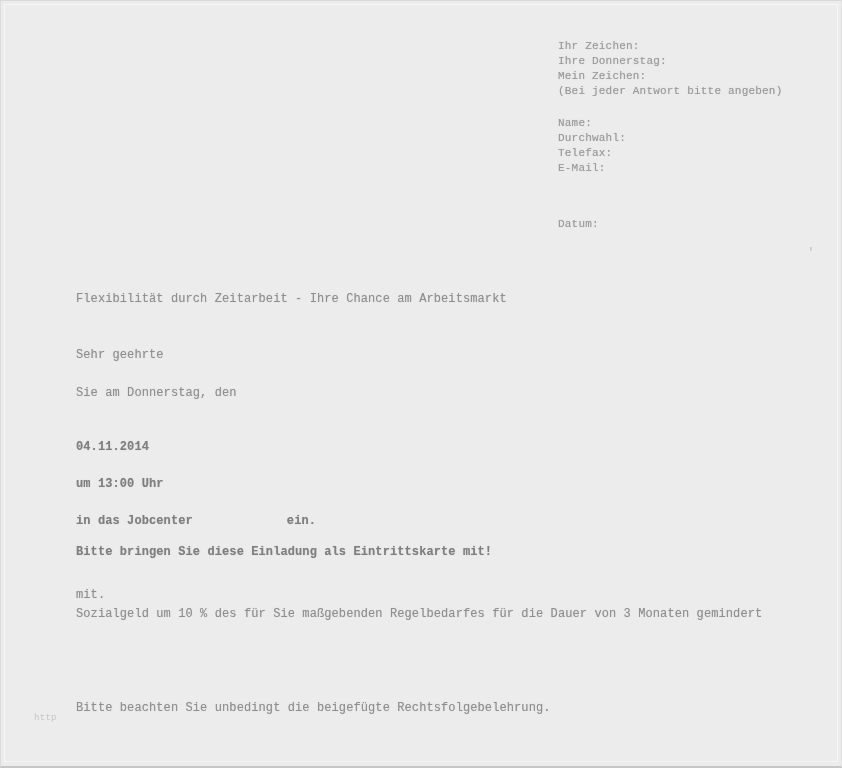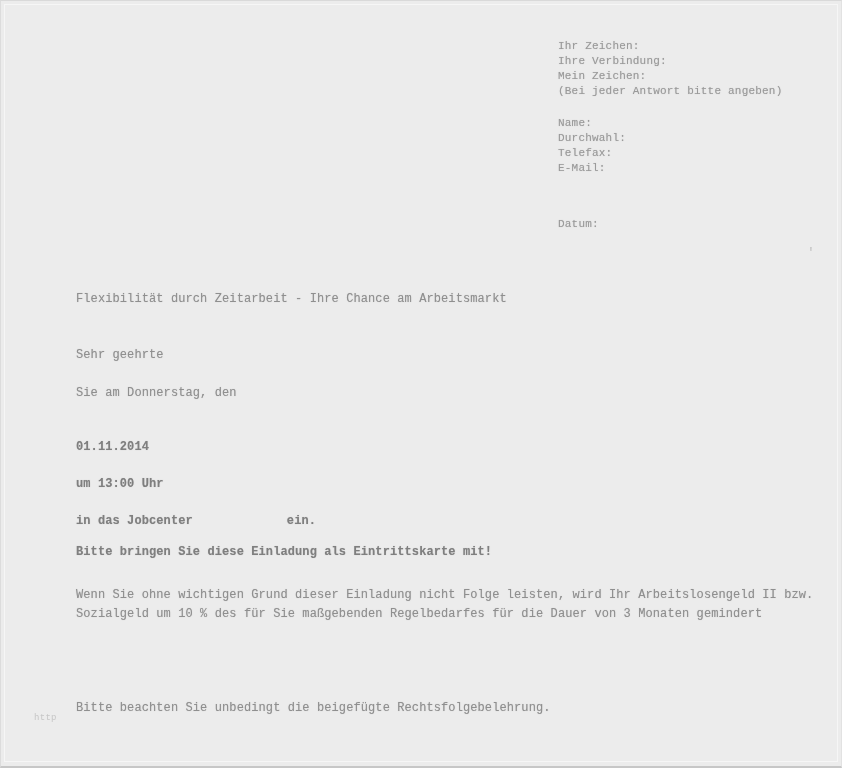--- a/index.html
+++ b/index.html
@@ -87,21 +87,21 @@
   }
 </style>
 </head>
 <body>
 
 <div class="page">
   <div class="inner-frame"></div>
 
   <div class="info-col" id="ref-block">
     <div>Ihr Zeichen:</div>
-    <div>Ihre Verbindung:</div>
+    <div>Ihre Donnerstag:</div>
     <div>Mein Zeichen:</div>
     <div>(Bei jeder Antwort bitte angeben)</div>
   </div>
 
   <div class="info-col" id="contact-block">
     <div>Name:</div>
     <div>Durchwahl:</div>
     <div>Telefax:</div>
     <div>E-Mail:</div>
   </div>
@@ -109,32 +109,32 @@
   <div class="info-col" id="datum-block">Datum:</div>
 
   <div class="body-text" id="subject">Flexibilität durch Zeitarbeit - Ihre Chance am Arbeitsmarkt</div>
 
   <div class="body-text" id="salutation">Sehr geehrte</div>
 
   <div class="body-text" id="intro">
     <div>Sie am Donnerstag, den</div>
   </div>
 
-  <div class="body-text bold" id="appt-date">01.11.2014</div>
+  <div class="body-text bold" id="appt-date">04.11.2014</div>
 
   <div class="body-text bold" id="appt-time">um 13:00 Uhr</div>
 
   <div class="body-text bold" id="appt-location">
     <span>in das Jobcenter</span><span id="location-gap"></span><span>ein.</span>
   </div>
 
   <div class="body-text bold" id="ticket-note">Bitte bringen Sie diese Einladung als Eintrittskarte mit!</div>
 
   <div class="body-text" id="details">
-    <div>Wenn Sie ohne wichtigen Grund dieser Einladung nicht Folge leisten, wird Ihr Arbeitslosengeld II bzw.</div>
+    <div>mit.</div>
     <div>Sozialgeld um 10 % des für Sie maßgebenden Regelbedarfes für die Dauer von 3 Monaten gemindert</div>
   </div>
 
   <div class="body-text" id="closing-note">Bitte beachten Sie unbedingt die beigefügte Rechtsfolgebelehrung.</div>
 
   <div class="watermark">http</div>
   <div class="stray-mark">'</div>
 </div>
 
 </body></html>

